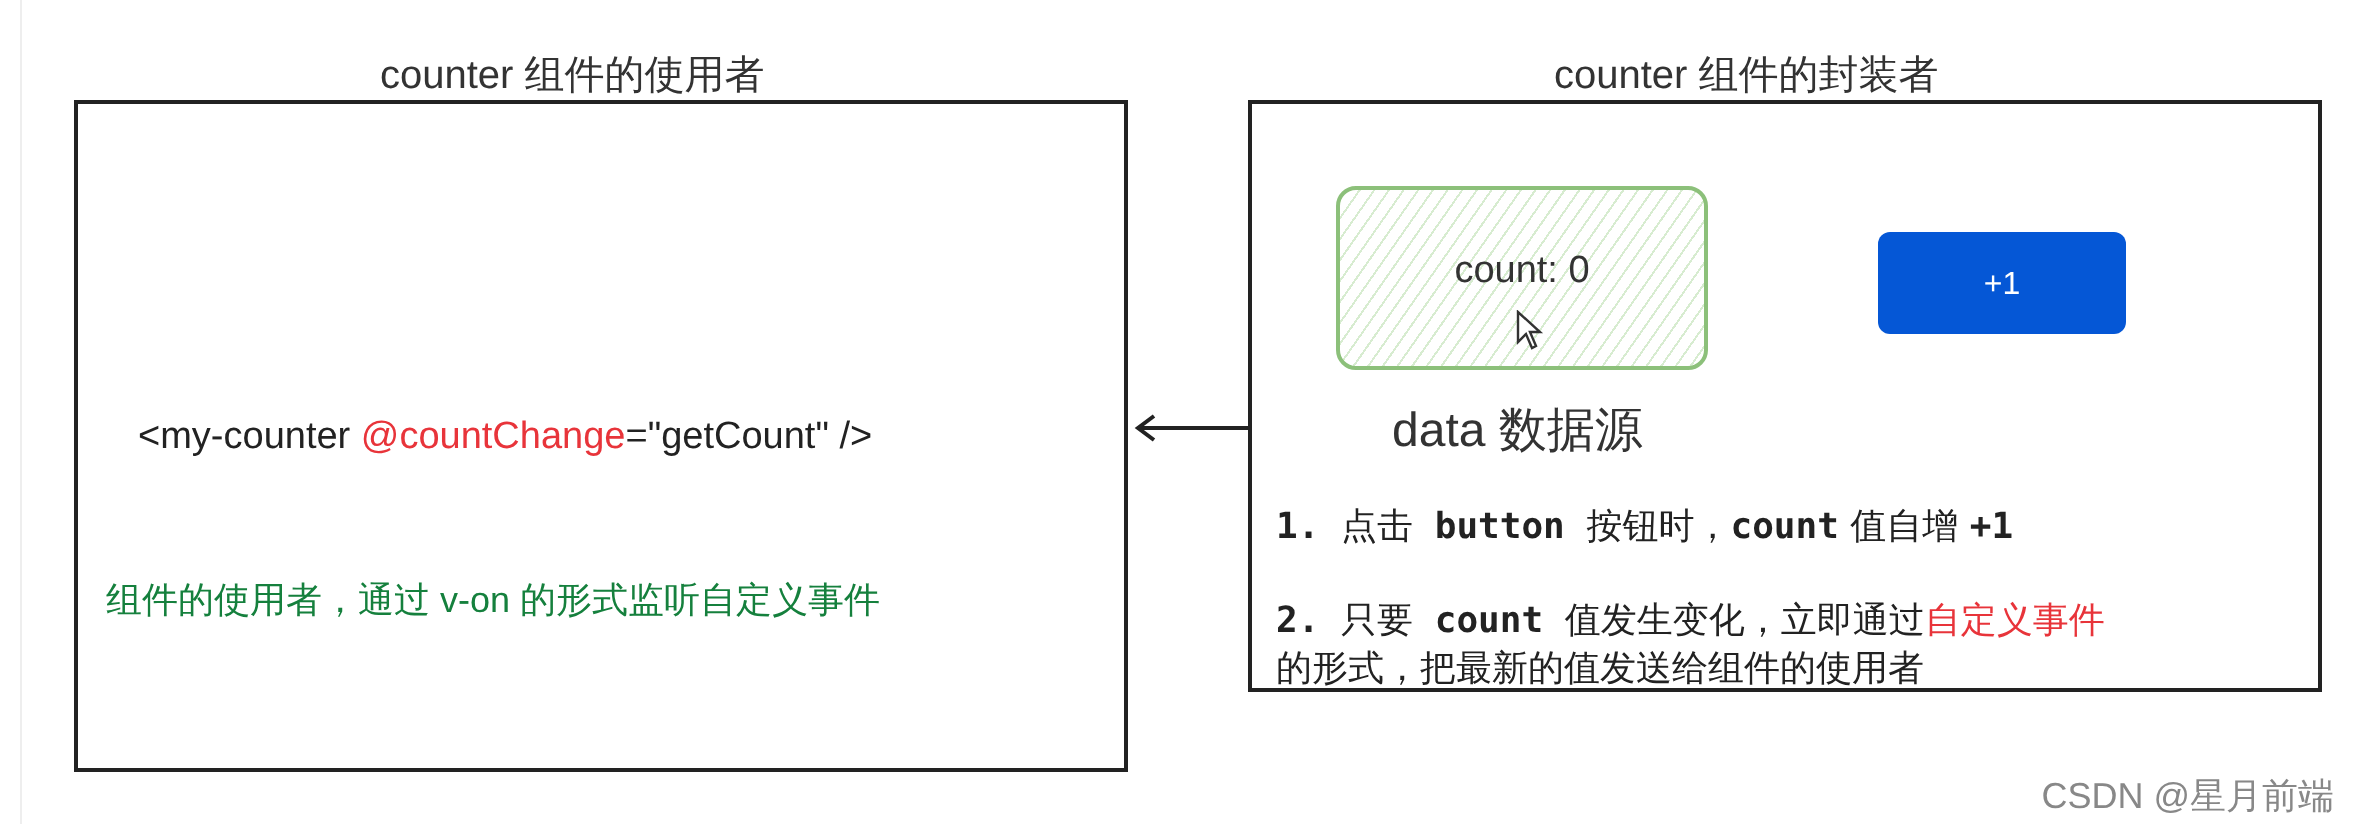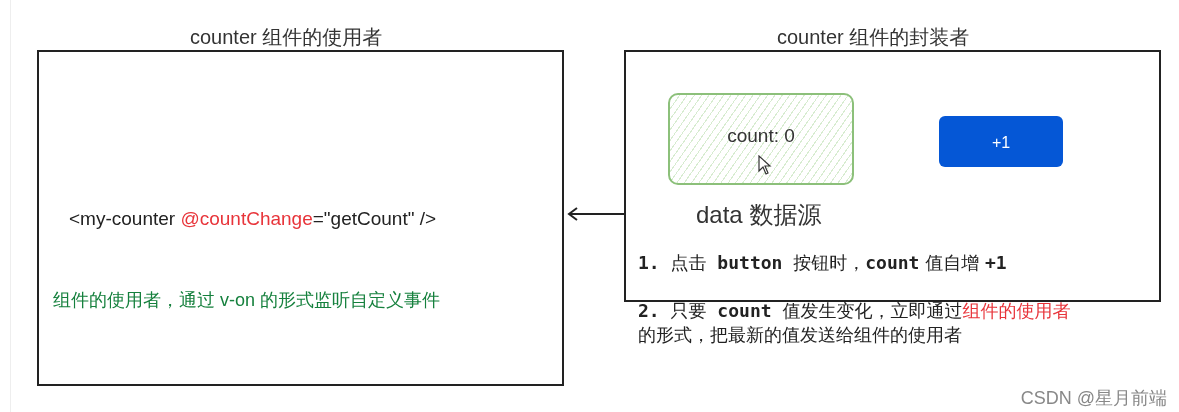--- a/index.html
+++ b/index.html
@@ -1,21 +1,21 @@
 <!DOCTYPE html>
 <html><head>
 <meta charset="utf-8">
 <style>
   html,body{margin:0;padding:0;background:#fff;}
   body{width:1179px;height:412px;position:relative;overflow:hidden;font-family:"Liberation Sans","DejaVu Sans",sans-serif;color:#222;}
   .edge{position:absolute;left:10px;top:0;width:1px;height:412px;background:#eee;}
   .title{position:absolute;top:24px;font-size:20px;color:#333;white-space:nowrap;}
   .box{position:absolute;border:2.5px solid #222;box-sizing:border-box;background:#fff;}
   #left-box{left:37px;top:50px;width:527px;height:336px;}
-  #right-box{left:624px;top:50px;width:537px;height:252px;}
+  #right-box{left:624px;top:50px;width:537px;height:296px;}
   .code{position:absolute;left:30px;top:156px;font-size:19px;color:#222;white-space:nowrap;}
   .red{color:#e8343a;}
   .desc{position:absolute;left:14px;top:236px;font-size:18px;color:#15803d;white-space:nowrap;}
   .data-box{position:absolute;left:42px;top:41px;width:186px;height:92px;border:2px solid #8cc07a;border-radius:10px;box-sizing:border-box;
     background:repeating-linear-gradient(-55deg,#fff 0px,#fff 5px,#d7ecd0 5px,#d7ecd0 6px);}
   .data-box .count{position:absolute;left:0;right:0;top:30px;text-align:center;font-size:19px;color:#333;}
   .cursor{position:absolute;left:88px;top:60px;width:14px;height:20px;}
   .data-label{position:absolute;left:70px;top:147px;font-size:24px;color:#333;white-space:nowrap;}
   .btn{position:absolute;left:313px;top:64px;width:124px;height:51px;background:#0557d6;color:#fff;border-radius:6px;font-size:16px;text-align:center;line-height:51px;border:none;}
   .step{position:absolute;left:12px;font-family:"DejaVu Sans Mono","Liberation Mono",monospace;font-size:18px;color:#222;white-space:nowrap;font-weight:bold;}
@@ -55,18 +55,18 @@
   <div class="data-label">data 数据源</div>
   <button class="btn">+1</button>
 
   <div class="step" id="step1">
     <span>1.</span>
     <span class="cn">点击</span><span> button </span><span class="cn">按钮时，</span><span>count</span><span class="cn"> 值自增 </span><span>+1</span>
   </div>
 
   <div class="step" id="step2">
     <span>2.</span>
-    <span class="cn">只要</span><span> count </span><span class="cn">值发生变化，立即通过</span><span class="cn red">组件的使用者</span><br>
+    <span class="cn">只要</span><span> count </span><span class="cn">值发生变化，立即通过</span><span class="cn red">自定义事件</span><br>
     <span class="cn">的形式，把最新的值发送给组件的使用者</span>
   </div>
 </div>
 
 <div class="wm">CSDN @星月前端</div>
 
 </body></html>

